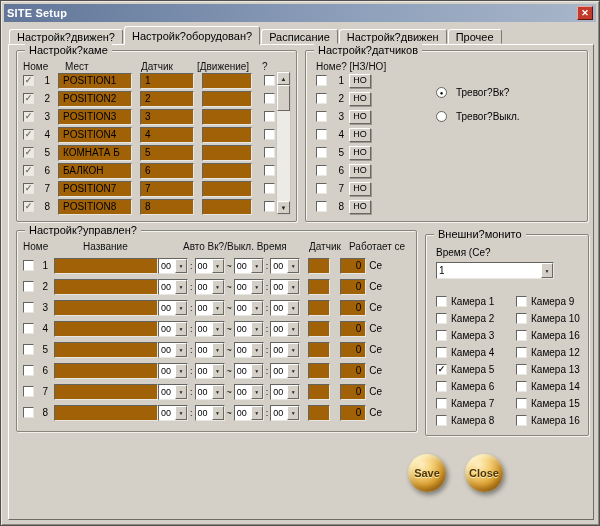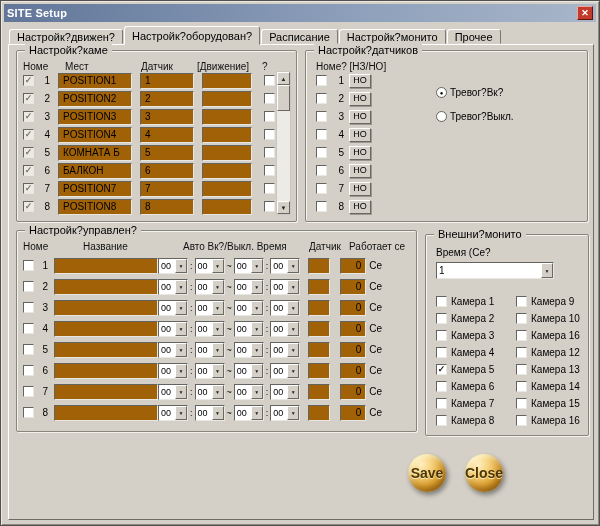--- a/index.html
+++ b/index.html
@@ -58,59 +58,59 @@
     display:flex;flex-direction:column;border:1px solid #c9c7bf}
   .sbbtn{flex:none;height:13px;background:#d4d0c8;display:flex;align-items:center;justify-content:center;
     font-size:6px;color:#222;border:1px solid;border-color:#fff #6a6862 #6a6862 #fff}
   .sbtrack{flex:1;position:relative}
   .sbthumb{position:absolute;left:0;top:0;width:100%;height:26px;background:#d4d0c8;
     border:1px solid;border-color:#fff #6a6862 #6a6862 #fff}
   
   .senrows{position:absolute;left:10px;top:22px;display:flex;flex-direction:column;gap:3px}
   .senrow{display:flex;align-items:center;height:15px;gap:5px}
   .senrow .num{width:12px}
-  .radio{position:absolute;display:flex;gap:3px;font-size:10px;white-space:nowrap}
+  .radio{position:absolute;display:flex;gap:9px;font-size:10px;white-space:nowrap}
   
   .ctlrows{position:absolute;left:0;top:26px;display:flex;flex-direction:column;gap:4px}
   .ctlrow{display:flex;align-items:center;height:17px}
   .ctlrow .cb{margin-left:6px}
   .ctlrow .num{width:12px;margin:0 2px}
   .ti.name{margin-left:4px;width:104px}
   .ctlrow .combo{margin-left:0}
   .ti.dtch{margin-left:8px;width:22px}
   .ti.secs{margin-left:10px;width:26px;text-align:right}
   .unit{font-size:10px;margin-left:3px}
   
   .mlabel{position:absolute;left:10px;top:12px;font-size:10px}
   .mcombo{position:absolute;left:10px;top:27px;width:118px;height:17px}
   .mcombo .cval{font-size:10px;padding-top:2px}
   .camcols{position:absolute;left:10px;top:60px;display:flex;gap:8px}
   .camcol{display:flex;flex-direction:column;gap:5px;width:72px}
   .camchk{display:flex;align-items:center;gap:4px;height:12px;font-size:10px;white-space:nowrap}
   
   .orb{position:absolute;width:38px;height:38px;border-radius:50%;cursor:default;
     background:radial-gradient(circle at 35% 28%, #ffeec2 0%, #f6d27c 28%, #dda233 58%, #a87114 85%, #7c5209 100%);
-    display:flex;align-items:center;justify-content:center;font-size:14px;font-weight:bold;color:#4d3604;
+    display:flex;align-items:center;justify-content:center;font-size:11px;font-weight:bold;color:#4d3604;
     text-shadow:0 1px 0 rgba(255,243,205,.85);
     box-shadow:2px 3px 5px rgba(0,0,0,.4), inset -2px -4px 6px rgba(110,65,0,.45), inset 2px 3px 5px rgba(255,255,225,.8)}
 </style>
 </head>
 <body>
 
 <div class="window">
   <div class="titlebar">
     <span class="title">SITE Setup</span>
     <span class="closebtn">✕</span>
   </div>
 
   <div class="tabs">
     <span class="tab">Настройк?движен?</span>
     <span class="tab active">Настройк?оборудован?</span>
     <span class="tab">Расписание</span>
-    <span class="tab">Настройк?монито</span>
+    <span class="tab">Настройк?движен</span>
     <span class="tab">Прочее</span>
   </div>
 
   <div class="panel">
 
     <div class="group" style="left:7px;top:5px;width:281px;height:172px">
       <span class="gtitle">Настройк?каме</span>
       <span class="hdr" style="left:6px">Номе</span>
       <span class="hdr" style="left:48px">Мест</span>
       <span class="hdr" style="left:124px">Датчик</span>

